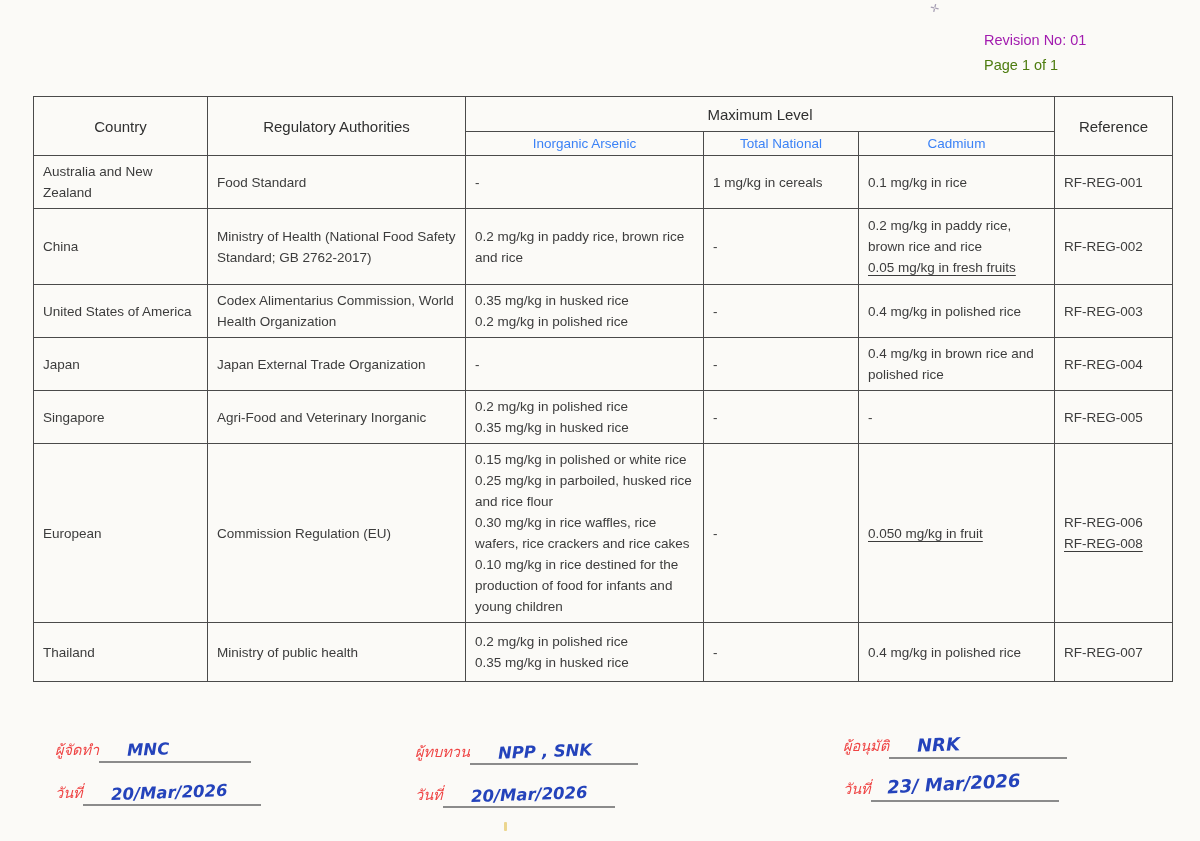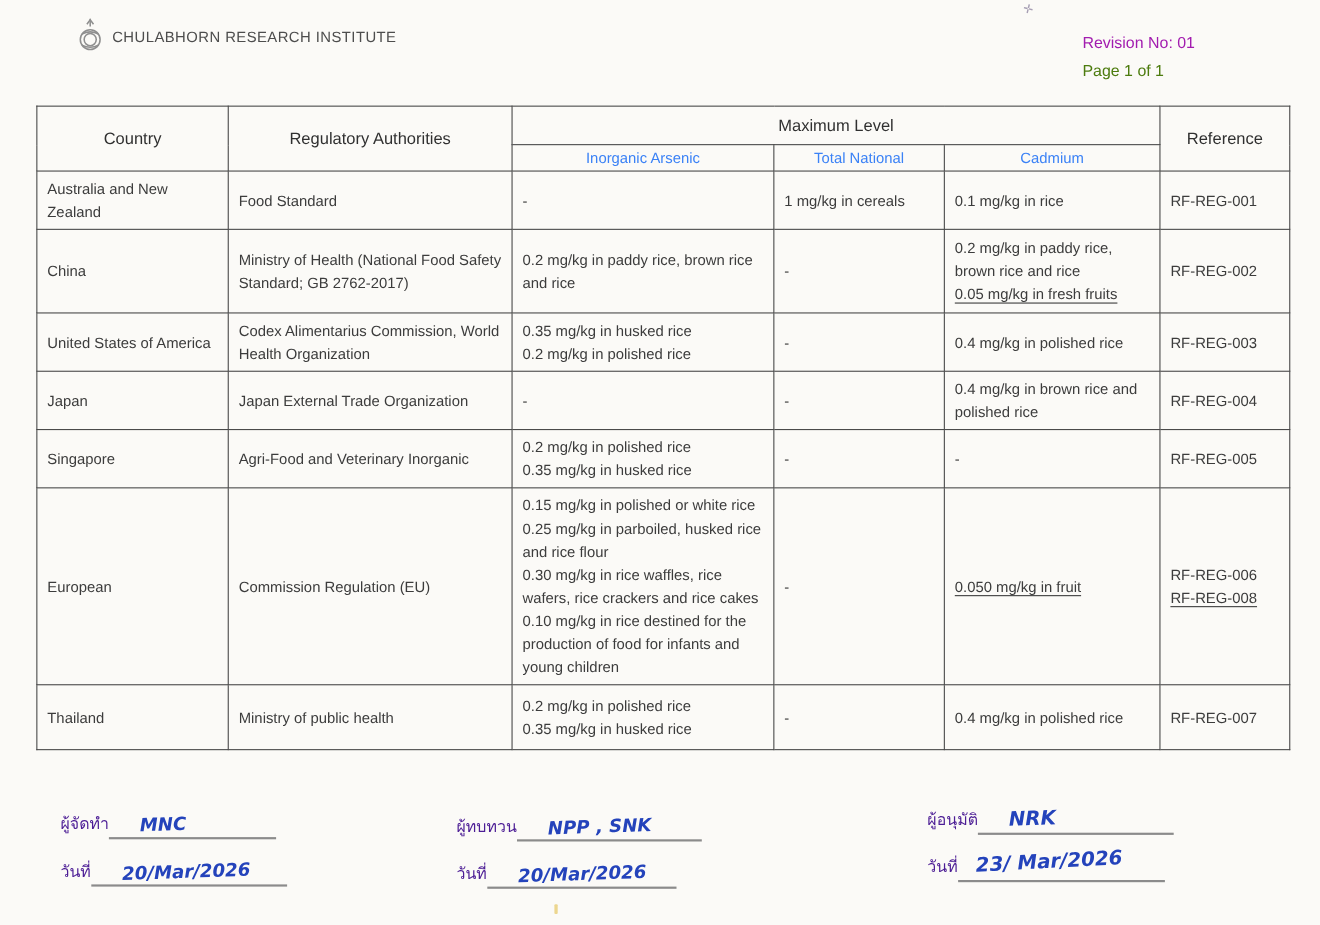--- a/index.html
+++ b/index.html
@@ -51,21 +51,21 @@
   tbody tr:nth-child(5){height:45px;}
   tbody tr:nth-child(6){height:169px;}
   tbody tr:nth-child(7){height:59px;}
   td.c-tot{text-align:center;}
   td.dash{text-align:center;}
   .cl{display:block;}
   .cl.u{text-decoration:underline;text-underline-offset:3px;}
   
   .sig{position:absolute;width:330px;}
   .sig-row{position:relative;height:28px;margin-bottom:15px;white-space:nowrap;}
-  .sig-label{font-size:14.5px;color:#4c1d95;display:inline-block;vertical-align:bottom;line-height:26px;}
+  .sig-label{font-size:14.5px;color:#ef4444;display:inline-block;vertical-align:bottom;line-height:26px;font-style:italic;}
   .sig-line{display:inline-block;vertical-align:bottom;border-bottom:2px solid #8b8b8b;height:26px;position:relative;}
   .w-name1{width:152px;}.w-date1{width:178px;}
   .w-name2{width:168px;}.w-date2{width:172px;}
   .w-name3{width:178px;}.w-date3{width:188px;}
   .hand{
     position:absolute;left:28px;bottom:2px;
     font-family:"DejaVu Sans","Liberation Sans",sans-serif;
     font-style:italic;font-weight:700;
     color:#2443bb;font-size:16.5px;
     transform:rotate(-2deg);
@@ -75,33 +75,20 @@
   #sig-prepared{left:55px;top:735px;}
   #sig-reviewed{left:415px;top:737px;}
   #sig-approved{left:843px;top:731px;}
   #sig-approved .hand.date-a{bottom:6px;left:16px;transform:rotate(-3deg);}
 </style>
 </head>
 <body>
 
 <div class="page">
 
-  <div class="hdr-left">
-    <svg class="logo" viewBox="0 0 24 34">
-      <g fill="none" stroke="#8f8f8f" stroke-width="1.4">
-        <line x1="12" y1="1" x2="12" y2="8"></line>
-        <path d="M9 6 L12 2 L15 6"></path>
-        <circle cx="12" cy="20" r="9"></circle>
-        <circle cx="12" cy="20" r="5.5"></circle>
-        <path d="M4.5 15 Q12 11 19.5 15"></path>
-        <path d="M4.5 25 Q12 29 19.5 25"></path>
-      </g>
-    </svg>
-    <span class="inst-name">CHULABHORN RESEARCH INSTITUTE</span>
-  </div>
 
 
   <div class="hdr-right">
     <div class="rev">Revision No: 01</div>
     <div class="pg">Page 1 of 1</div>
   </div>
 
   <div class="pen-mark">✛</div>
   <div class="scan-dot"></div>
 

